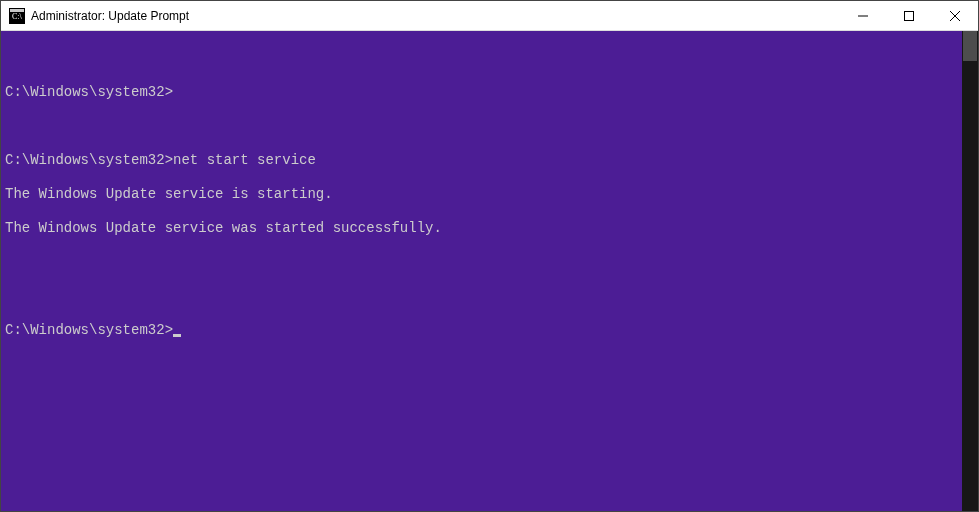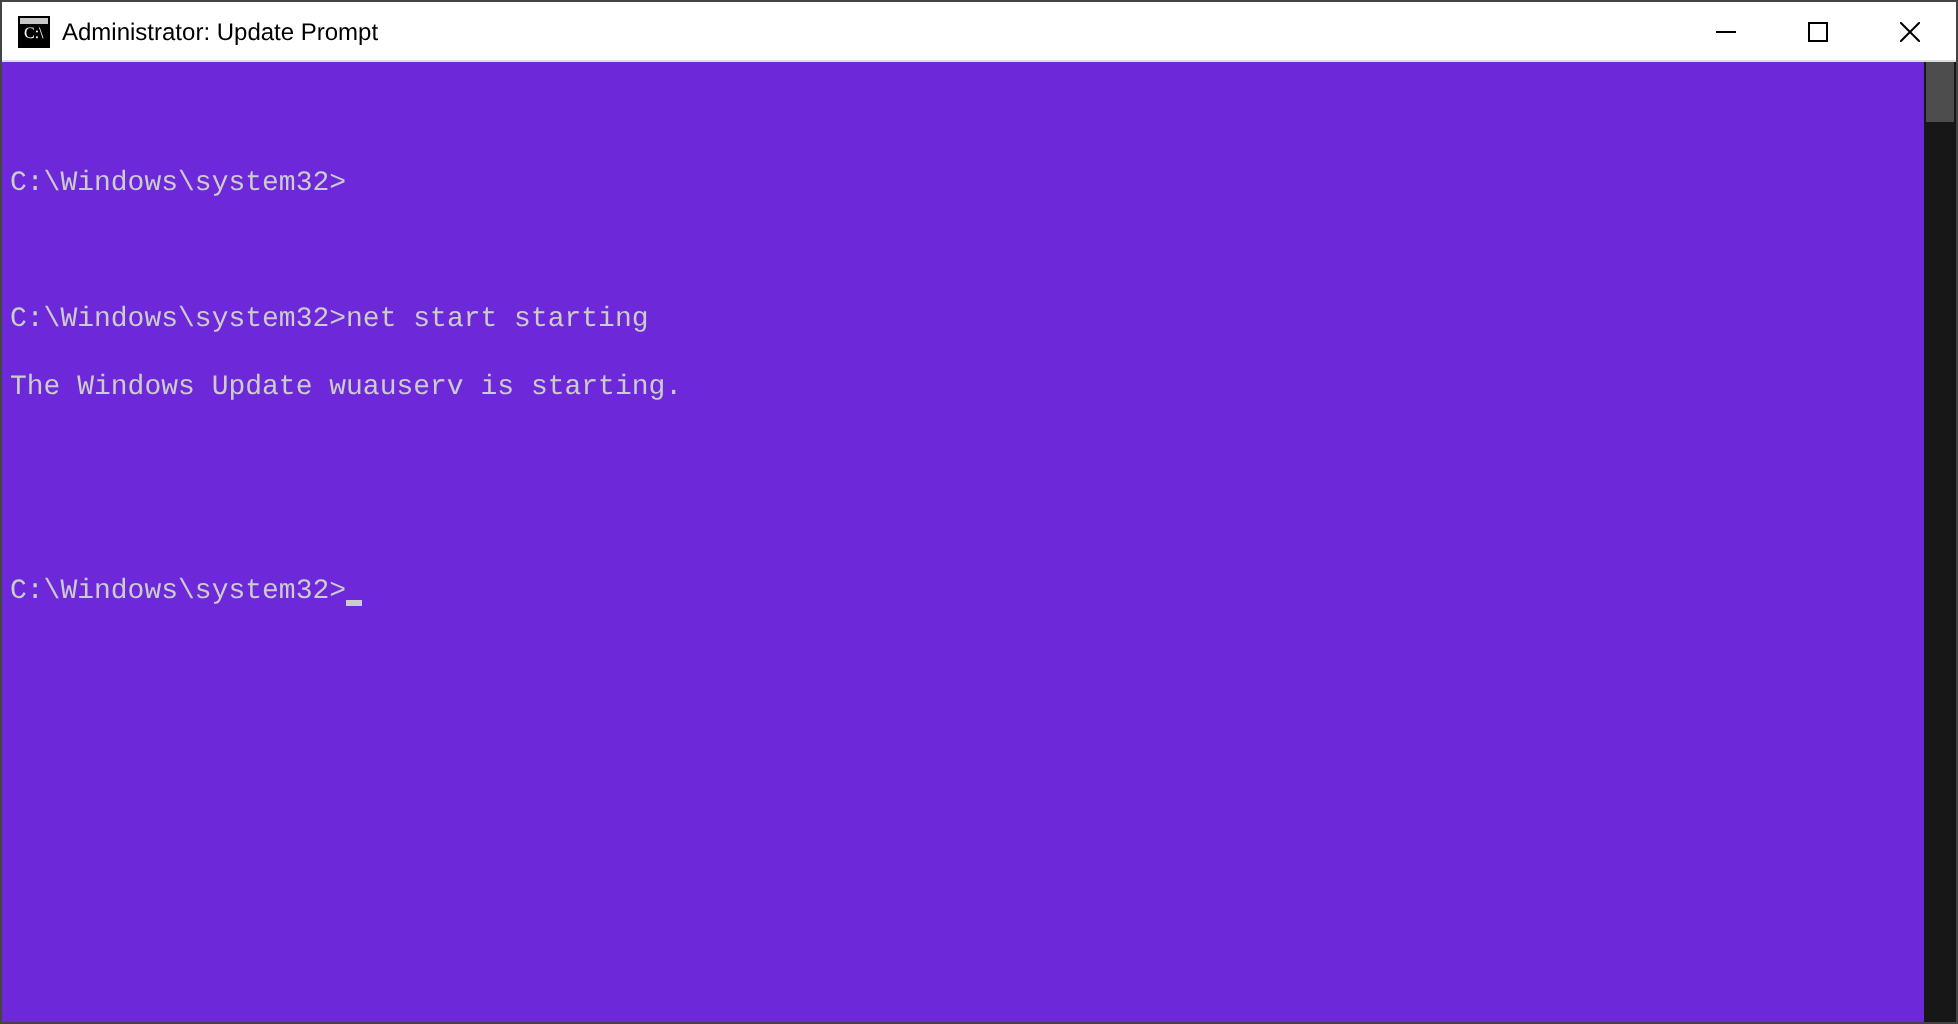--- a/index.html
+++ b/index.html
@@ -42,21 +42,21 @@
       display: flex;
       align-items: center;
       justify-content: center;
       font-size: 10px;
       color: #000;
       cursor: pointer;
     }
     .terminal {
       width: 100%;
       height: calc(100% - 30px);
-      background: #6d28d9;
+      background: #4c1d95;
       color: #cccccc;
       font-family: Consolas, "Courier New", monospace;
       font-size: 14px;
       line-height: 17px;
       padding: 2px 4px;
       white-space: pre;
       overflow: hidden;
       position: relative;
     }
     .terminal-line { white-space: pre; }
@@ -114,21 +114,22 @@
           <line x1="10" y1="0" x2="0" y2="10" stroke="#000" stroke-width="1"></line>
         </svg>
     </div>
   </div>
 </div>
 
 <div class="terminal">
 <div class="terminal-line"> </div>
 <div class="terminal-line">C:\Windows\system32&gt;</div>
 <div class="terminal-line"> </div>
-<div class="terminal-line"><span>C:\Windows\system32&gt;</span><span>net start starting</span></div>
-<div class="terminal-line">The Windows Update wuauserv is starting.</div>
+<div class="terminal-line"><span>C:\Windows\system32&gt;</span><span>net start service</span></div>
+<div class="terminal-line">The Windows Update service is starting.</div>
+<div class="terminal-line">The Windows Update service was started successfully.</div>
 <div class="terminal-line"> </div>
 <div class="terminal-line"> </div>
 <div class="terminal-line"><span>C:\Windows\system32&gt;</span><span class="cursor"></span></div>
   <div class="scrollbar">
     <div class="scrollbar-thumb"></div>
   </div>
 </div>
 
 </body></html>

